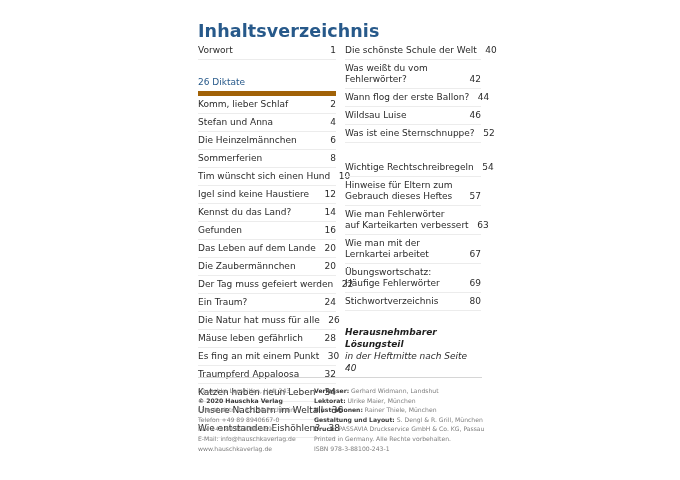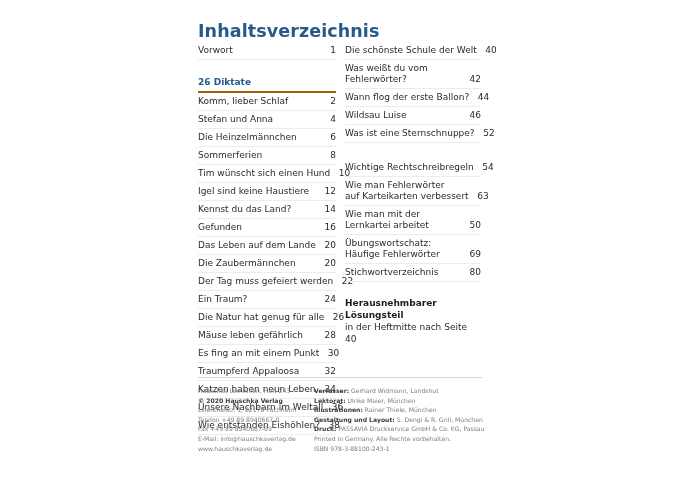--- a/index.html
+++ b/index.html
@@ -52,32 +52,33 @@
     }
     .entry .page {
       min-width: 16px;
       text-align: right;
       flex-shrink: 0;
       margin-left: 4px;
     }
 
     .section-head {
       font-size: 9px;
-      font-weight: bold;
+      font-weight: normal;
       color: #27598a;
       padding: 3px 0 3px 0;
-      border-bottom: 2px solid #a16207;
+      border-bottom: 5px solid #a16207;
       line-height: 11px;
     }
     .spacer { height: 14px; }
 
     .solution-block {
       font-size: 9px;
       line-height: 12px;
       margin-top: 15px;
+      font-style: italic;
     }
     .solution-block .bold {
       font-weight: bold;
       color: #1e1e1e;
     }
 
     .footer-rule {
       position: absolute;
       left: 198px;
       top: 377px;
@@ -182,21 +183,21 @@
         </div>
       </div>
       <div class="entry">
         <div class="row">
           <span class="title">Ein Traum?</span>
           <span class="page">24</span>
         </div>
       </div>
       <div class="entry">
         <div class="row">
-          <span class="title">Die Natur hat genug für alle</span>
+          <span class="title">Die Natur hat muss für alle</span>
           <span class="page">26</span>
         </div>
       </div>
       <div class="entry">
         <div class="row">
           <span class="title">Mäuse leben gefährlich</span>
           <span class="page">28</span>
         </div>
       </div>
       <div class="entry">
@@ -268,31 +269,38 @@
     </div>
   <div class="spacer" style="height:16px"></div>
   <div id="appendix-entries">
       <div class="entry">
         <div class="row">
           <span class="title">Wichtige Rechtschreibregeln</span>
           <span class="page">54</span>
         </div>
       </div>
       <div class="entry">
+        <span class="line1">Hinweise für Eltern zum</span>
+        <div class="row">
+          <span class="title">Gebrauch dieses Heftes</span>
+          <span class="page">57</span>
+        </div>
+      </div>
+      <div class="entry">
         <span class="line1">Wie man Fehlerwörter</span>
         <div class="row">
           <span class="title">auf Karteikarten verbessert</span>
           <span class="page">63</span>
         </div>
       </div>
       <div class="entry">
         <span class="line1">Wie man mit der</span>
         <div class="row">
           <span class="title">Lernkartei arbeitet</span>
-          <span class="page">50</span>
+          <span class="page">67</span>
         </div>
       </div>
       <div class="entry">
         <span class="line1">Übungswortschatz:</span>
         <div class="row">
           <span class="title">Häufige Fehlerwörter</span>
           <span class="page">69</span>
         </div>
       </div>
       <div class="entry">

